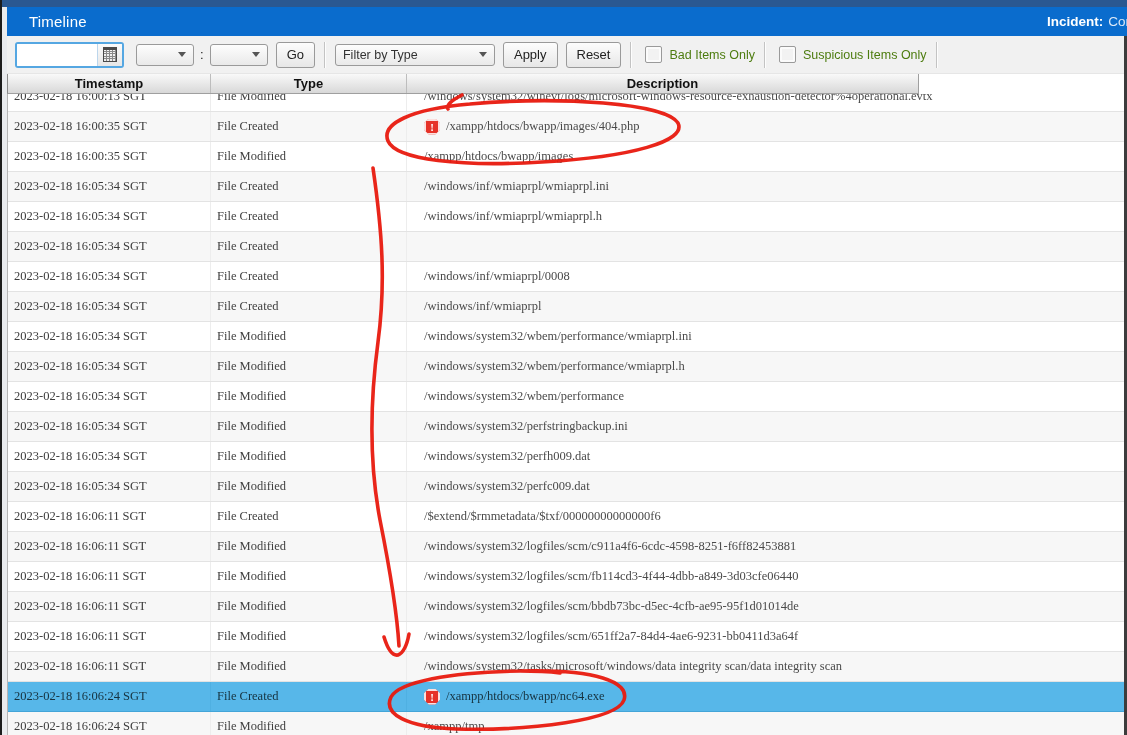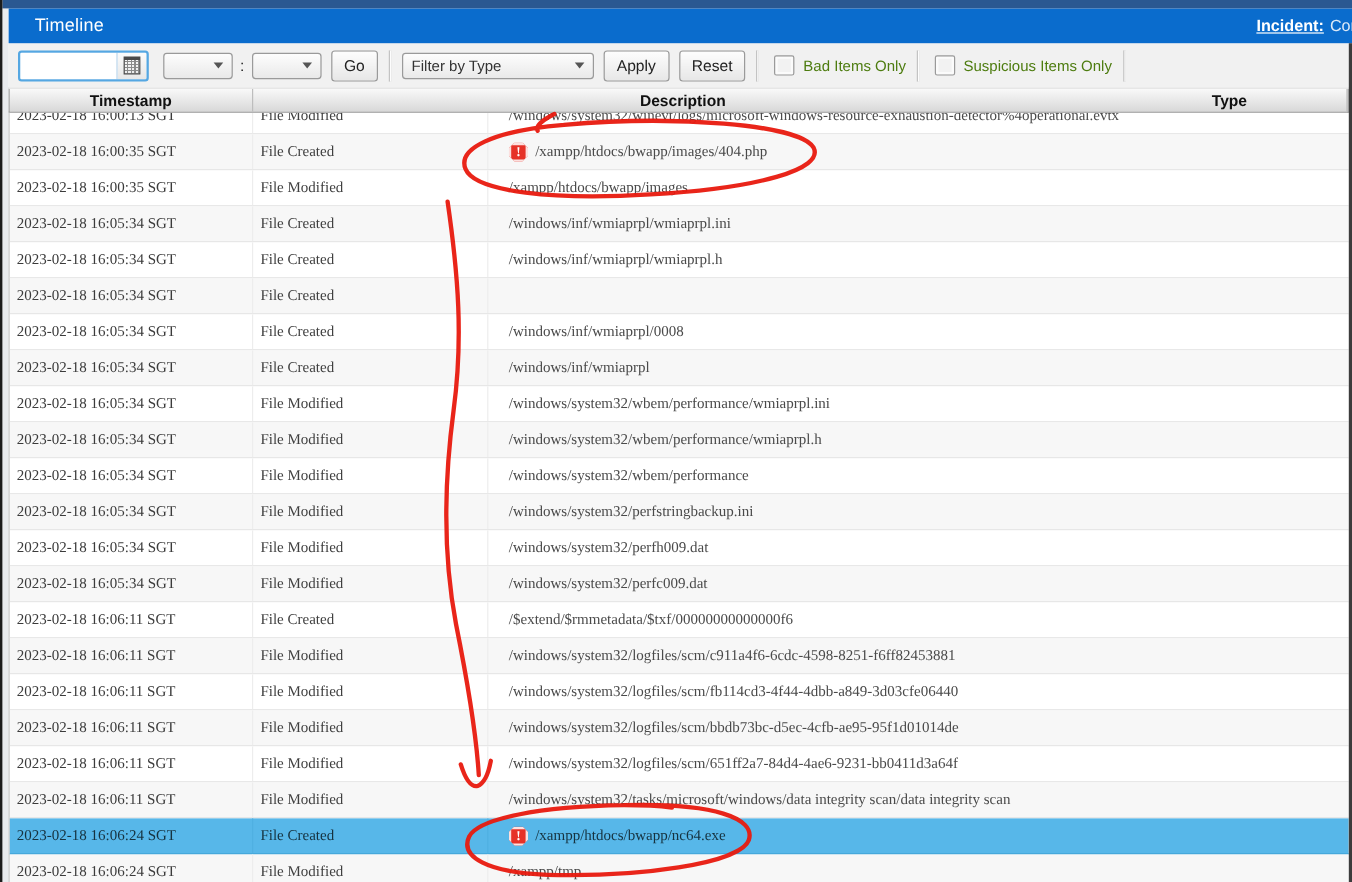--- a/index.html
+++ b/index.html
@@ -9,21 +9,21 @@
   .frame-left{position:absolute;left:0;top:0;width:2px;height:100%;background:#1c1c1c;z-index:60;}
   .gutter-left{position:absolute;left:2px;top:0;width:5px;height:100%;background:#e9ebee;z-index:55;}
   .frame-right{position:absolute;right:0;top:36px;bottom:0;width:3px;background:#3c3c3c;z-index:60;}
   
   .navy-strip{position:absolute;left:2px;right:0;top:0;height:7px;background:#2a5891;z-index:58;}
   .titlebar{position:absolute;left:7px;right:0;top:7px;height:29px;background:#0a6ccd;
     color:#fff;display:flex;align-items:center;overflow:hidden;z-index:5;}
   .title-text{margin-left:22px;font-size:15px;letter-spacing:.2px;}
   .incident{position:absolute;right:-6px;top:0;height:29px;display:flex;align-items:center;
     font-size:13.5px;white-space:nowrap;}
-  .incident b{font-weight:bold;margin-right:5px;text-decoration:underline;}
+  .incident b{font-weight:bold;margin-right:5px;}
   .incident .inc-val{color:#dce9f7;}
   
   .toolbar{position:absolute;left:7px;right:3px;top:36px;height:37px;background:#f1f1f1;
     display:flex;align-items:center;border-bottom:1px solid #e6e6e6;z-index:4;}
   .tbgroup{display:flex;align-items:center;}
   .date-group{margin-left:8px;border:2px solid #55a7e2;border-radius:3px;background:#fff;
     display:flex;align-items:stretch;height:22px;overflow:hidden;}
   .date-input{border:none;outline:none;width:74px;height:22px;font-size:12.5px;padding:0 3px;
     font-family:"Liberation Sans","DejaVu Sans",sans-serif;}
   .cal-btn{width:24px;background:linear-gradient(#fbfbfb,#e7e7e7);border-left:1px solid #bcd6ec;
@@ -42,21 +42,21 @@
     border-top:5px solid #555;margin-left:6px;}
   .btn{height:24px;border:1px solid #9a9a9a;border-radius:3px;background:linear-gradient(#fdfdfd,#e7e7e7);
     font-size:13px;color:#222;display:flex;align-items:center;justify-content:center;
     padding:0 10px;margin-left:8px;cursor:pointer;}
   .sep{width:1px;height:26px;background:#c3c3c3;border-right:1px solid #fdfdfd;margin:0 7px 0 9px;}
   .dd-filter{width:160px;margin-left:2px;}
   .cb{width:15px;height:15px;border:1px solid #9a9a9a;border-radius:2px;background:#f2f2f2;
     box-shadow:inset 0 0 0 2px #fbfbfb;margin-left:6px;cursor:pointer;flex:none;}
   .cblab{font-size:12.5px;color:#4d7c0f;margin-left:7px;white-space:nowrap;}
   
-  .thead{position:absolute;left:7px;top:73px;width:1117px;height:21px;z-index:3;
+  .thead{position:absolute;left:7px;top:73px;width:912px;height:21px;z-index:3;
     background:linear-gradient(#f9f9f9,#d8d8d8);border:1px solid #9f9f9f;border-left:1px solid #8a8a8a;
     box-sizing:border-box;display:flex;font-size:13px;font-weight:bold;color:#111;}
   .th{display:flex;align-items:center;justify-content:center;border-right:1px solid #bdbdbd;
     box-sizing:border-box;height:100%;cursor:pointer;}
   .th-ts{width:203px;}
   .th-type{width:196px;}
   .th-desc{flex:1;border-right:none;}
   .tbody-viewport{position:absolute;left:7px;top:94px;width:1117px;bottom:0;overflow:hidden;
     border-left:1px solid #b5b5b5;box-sizing:border-box;background:#fff;z-index:2;font-family:Liberation Serif, serif;}
   .rows{margin-top:-12px;}
@@ -133,22 +133,22 @@
     <span class="sep"></span>
 
     <span class="cb"></span>
     <span class="cblab">Suspicious Items Only</span>
 
     <span class="sep"></span>
   </div>
 
   <div class="thead">
     <div class="th th-ts">Timestamp</div>
+    <div class="th th-type">Type</div>
     <div class="th th-desc">Description</div>
-    <div class="th th-type">Type</div>
   </div>
 
   <div class="tbody-viewport">
     <div class="rows" id="rows">
     <div class="row">
       <div class="cell cell-ts">2023-02-18 16:00:13 SGT</div>
       <div class="cell cell-type">File Modified</div>
       <div class="cell cell-desc">
 
         <span class="desc-text">/windows/system32/winevt/logs/microsoft-windows-resource-exhaustion-detector%4operational.evtx</span>

